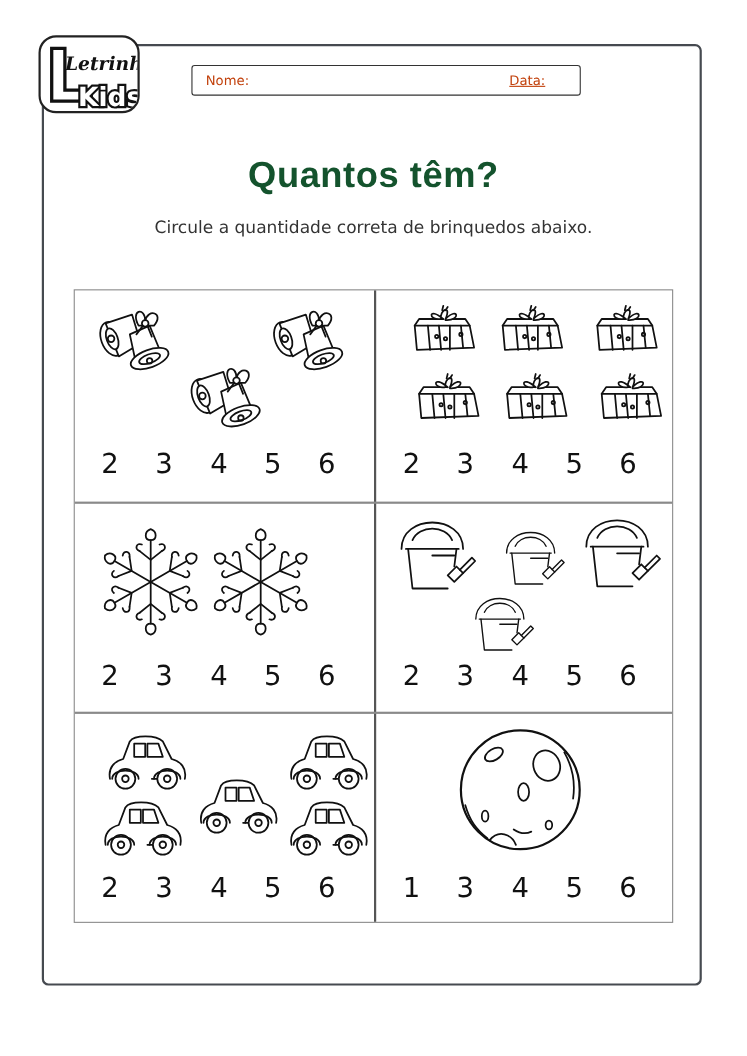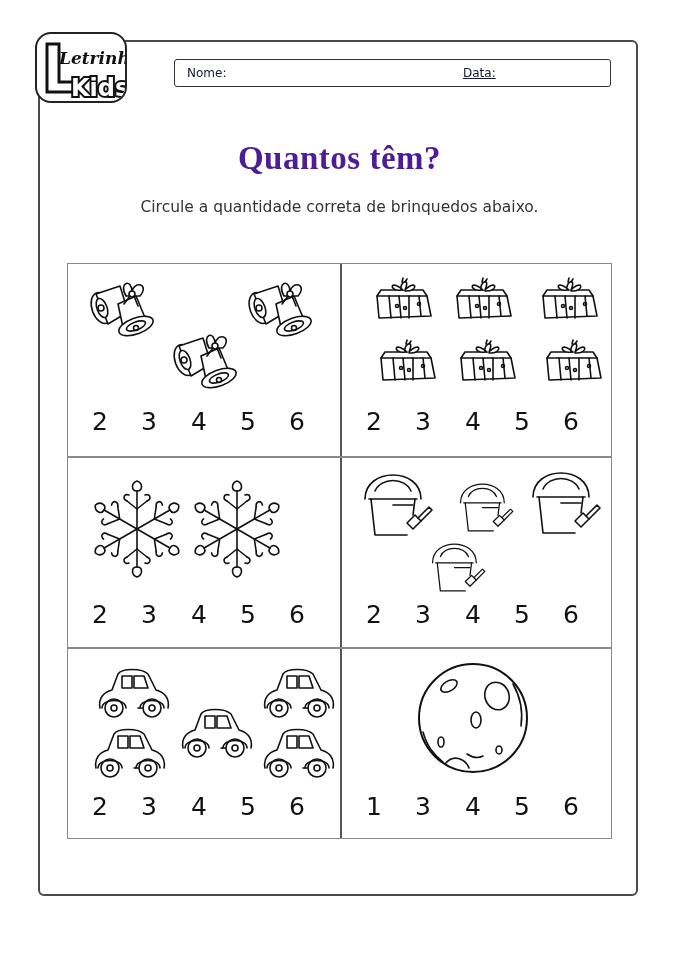--- a/index.html
+++ b/index.html
@@ -11,29 +11,29 @@
       position: absolute; left: 38px; top: 40px; width: 600px; height: 856px;
       border: 2px solid #464a50; border-radius: 6px; box-sizing: border-box;
     }
     .logo {
       position: absolute; left: 35px; top: 32px; width: 92px; height: 71px;
       background: #fff; border: 2px solid #222; border-radius: 16px; box-sizing: border-box;
       overflow: hidden;
     }
     .logo svg { position: absolute; left: 0; top: 0; }
     .namebox {
-      position: absolute; left: 174px; top: 59px; width: 437px; height: 28px;
+      position: absolute; left: 174px; top: 59px; width: 354px; height: 28px;
       border: 1.5px solid #333; border-radius: 3px; box-sizing: border-box;
-      font-family: "DejaVu Sans", sans-serif; font-size: 12px; color: #0f172a;
+      font-family: "DejaVu Sans", sans-serif; font-size: 12px; color: #c2410c;
     }
     .namebox .nome { position: absolute; left: 12px; top: 6px; }
     .namebox .data { position: absolute; left: 288px; top: 6px; text-decoration: underline; }
     .title {
       position: absolute; left: 0; width: 679px; top: 140px; text-align: center;
-      font-family: Liberation Serif, serif; font-size: 33px; font-weight: bold; color: #4c1d95;
+      font-family: Liberation Sans, sans-serif; font-size: 33px; font-weight: bold; color: #14532d;
       letter-spacing: 0.5px;
     }
     .subtitle {
       position: absolute; left: 0; width: 679px; top: 198px; text-align: center;
       font-family: "DejaVu Sans", sans-serif; font-size: 15.5px; color: #333;
     }
     .grid {
       position: absolute; left: 67px; top: 263px; width: 545px; height: 576px;
       border: 1.5px solid #8a8a8a; box-sizing: border-box;
     }

